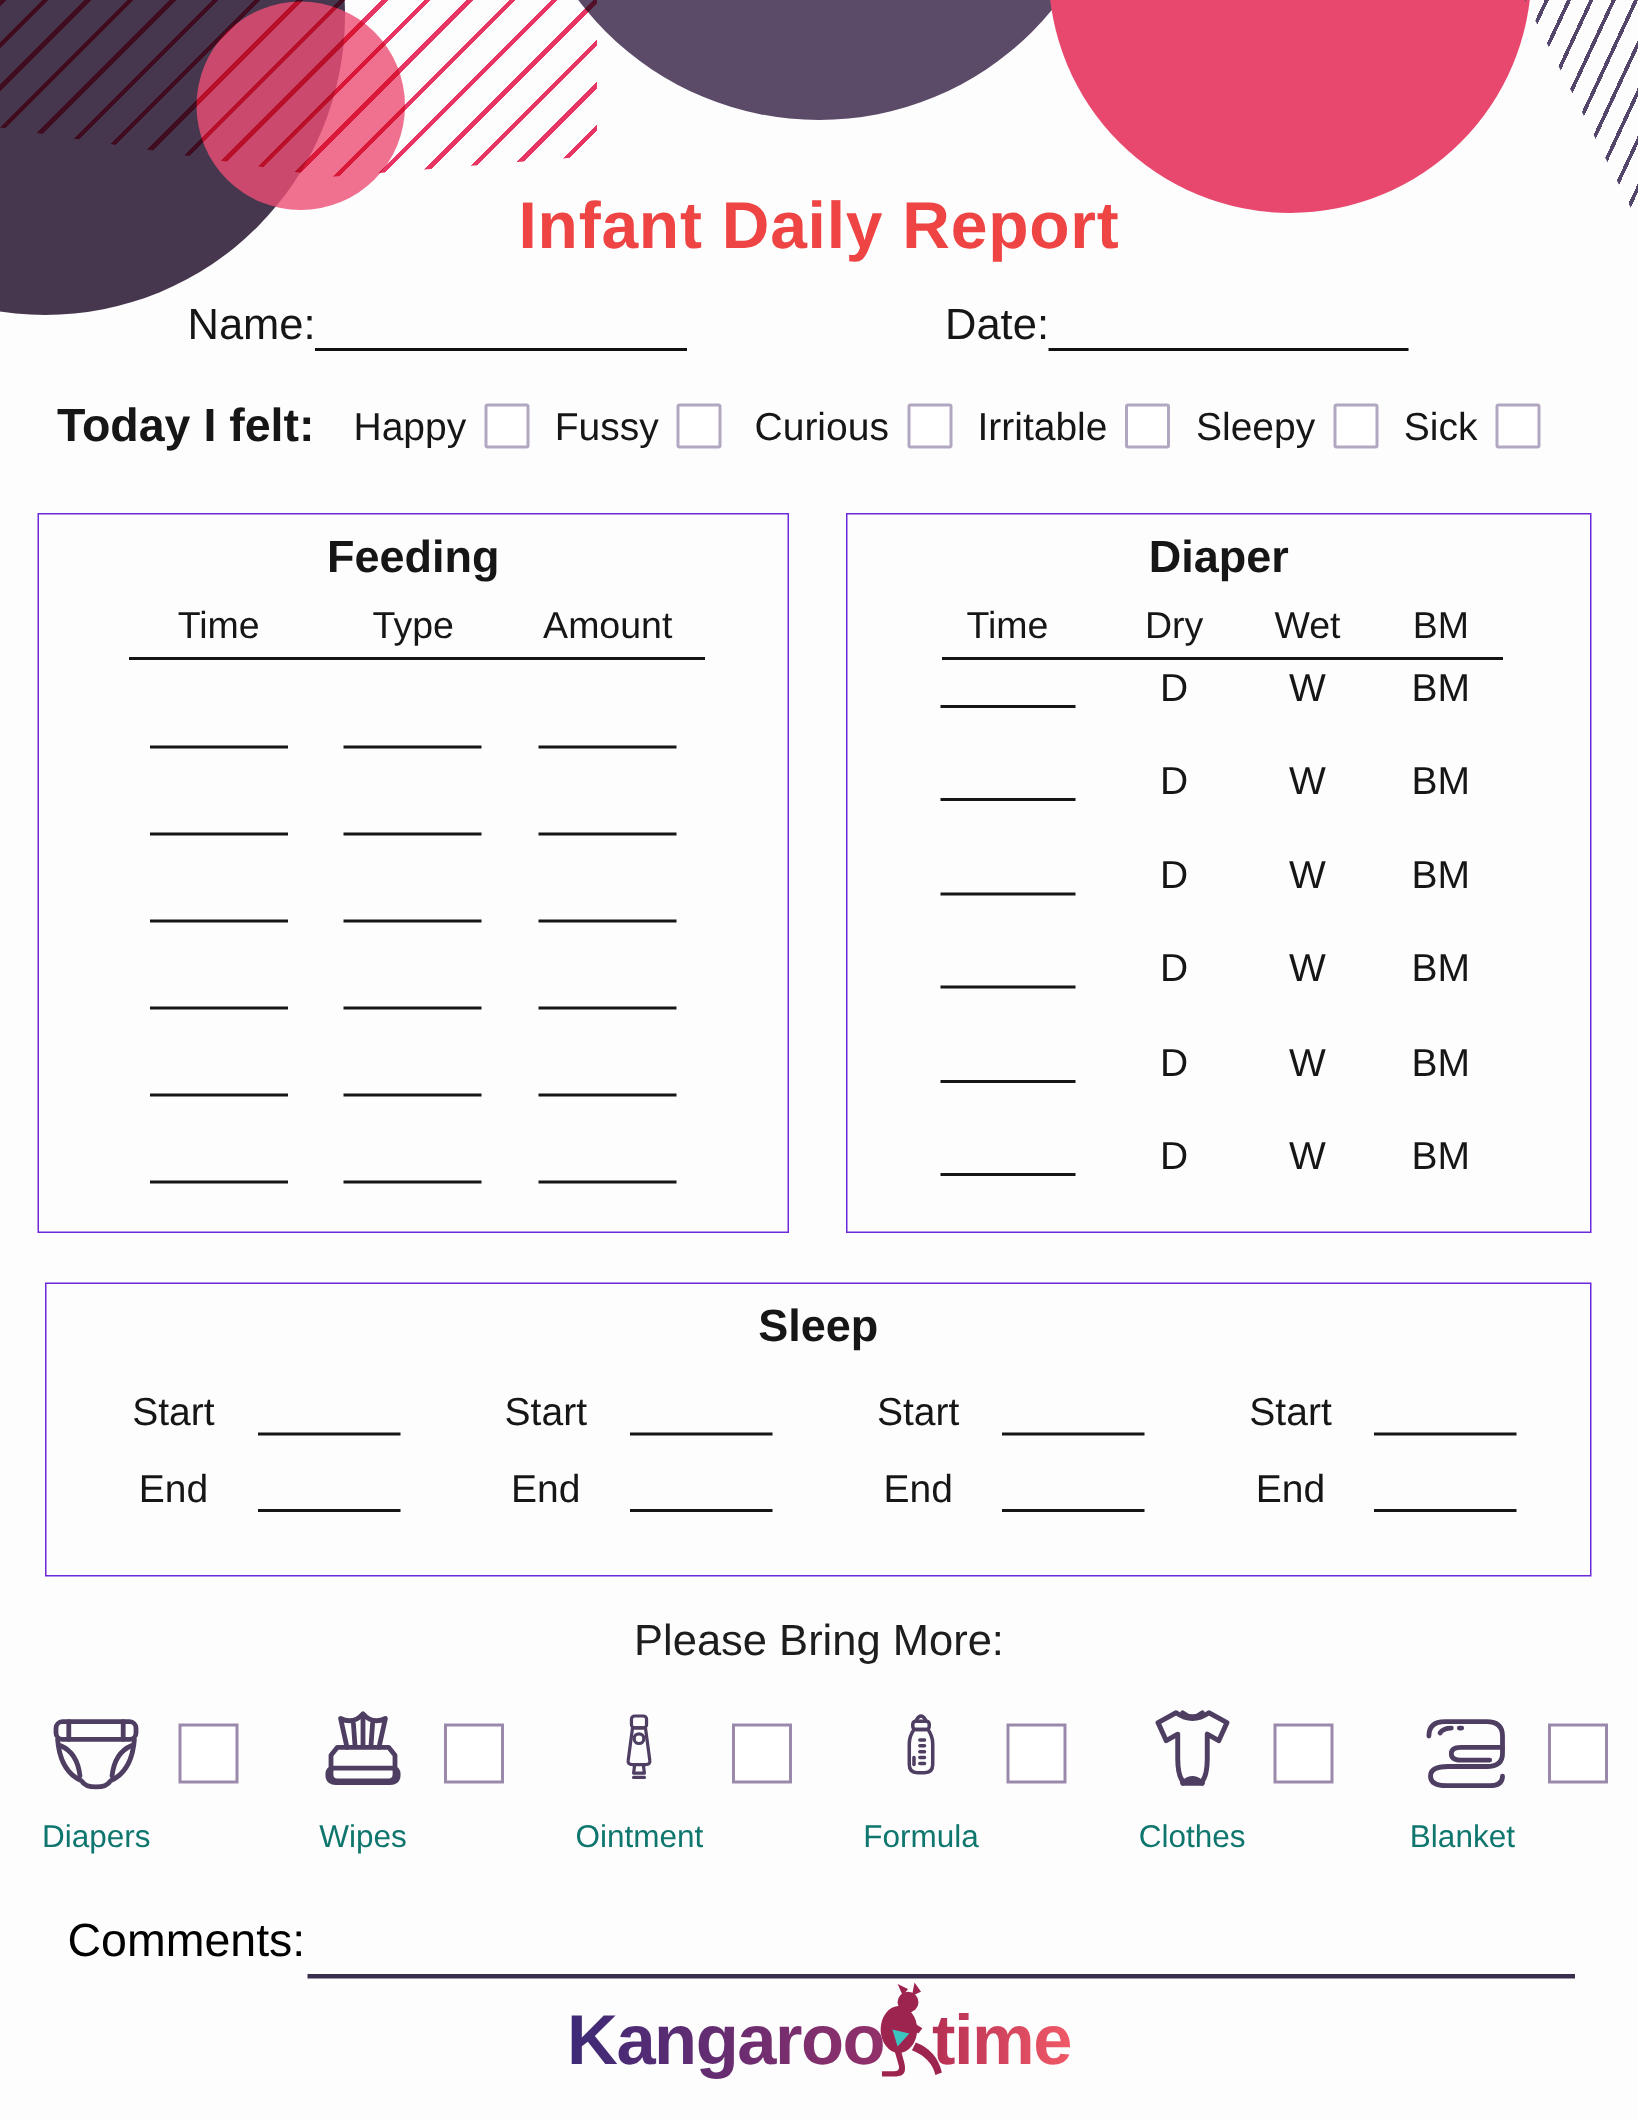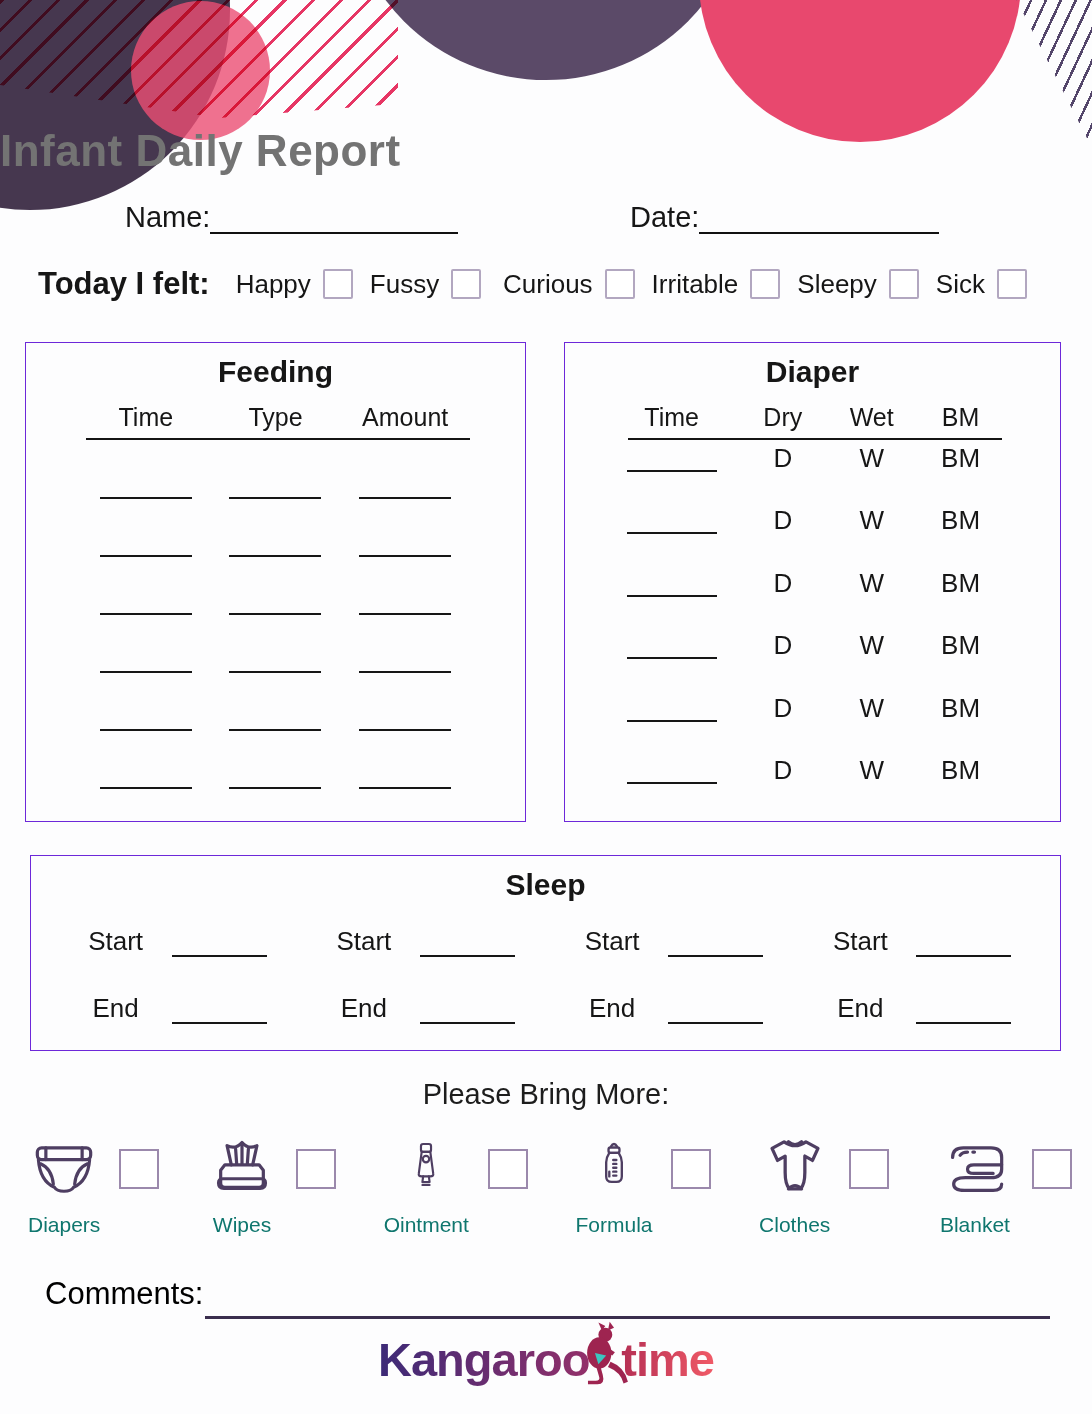--- a/index.html
+++ b/index.html
@@ -20,21 +20,21 @@
     mix-blend-mode:multiply;
   }
   #stripes-right {
     position:absolute; left:1000px; top:0; width:92px; height:148px;
     background:repeating-linear-gradient(115deg, #54466b 0 2.5px, transparent 2.5px 13.5px);
     clip-path:polygon(18% 0,100% 0,100% 100%);
   }
   
   #page-title {
     position:absolute; top:126px; left:0; width:100%;
-    font-size:44px; font-weight:bold; letter-spacing:0.5px; color:#737373;
+    text-align:center; font-size:44px; font-weight:bold; letter-spacing:0.5px; color:#ef4444;
   }
   .field-row { position:absolute; font-size:29px; display:flex; align-items:flex-end; }
   #name-group { left:125px; top:200px; }
   #date-group { left:630px; top:200px; }
   .write-line { display:inline-block; border-bottom:2px solid #111; height:32px; }
   #name-line { width:248px; } #date-line { width:240px; }
 
   #feelings-row { position:absolute; left:38px; top:266px; right:24px; display:flex; align-items:center; }
   #feelings-label { font-size:31px; font-weight:bold; margin-right:26px; white-space:nowrap; }
   .feeling-item { display:flex; align-items:center; gap:12px; margin-right:17px; flex:1; }
@@ -61,21 +61,21 @@
   .d-head { position:absolute; top:60px; left:0; right:0; padding:0 55px 0 40px;
             display:grid; grid-template-columns:1.5fr 1fr 1fr 1fr; }
   .d-head span { text-align:center; font-size:25px; }
   #diaper-rows { position:absolute; top:66px; left:0; right:0; }
   .d-row { height:62.5px; padding:0 55px 0 40px; display:grid; grid-template-columns:1.5fr 1fr 1fr 1fr; align-items:end; }
   .d-row .blank { width:90px; }
   .d-row span { text-align:center; font-size:26px; line-height:1; padding-bottom:1px; }
 
   #sleep-grid { position:absolute; top:70px; left:18px; right:18px;
                 display:grid; grid-template-columns:repeat(4,1fr); }
-  .sleep-session { display:grid; grid-template-columns:72px 95px; gap:36px 20px; justify-content:center; align-items:end; }
+  .sleep-session { display:grid; grid-template-columns:72px 95px; gap:20px 20px; justify-content:center; align-items:end; }
   .sleep-session .lbl { font-size:26px; text-align:center; }
   .sleep-line { width:95px; height:28px; border-bottom:2.5px solid #161616; }
 
   
   #bring-title { position:absolute; top:1078px; left:0; width:100%; text-align:center; font-size:29px; color:#1d1d1d; }
   #bring-row { position:absolute; top:1130px; left:28px; right:20px; display:flex; justify-content:space-between; }
   .bring-item { display:flex; align-items:flex-start; gap:19px; }
   .icon-stack { display:flex; flex-direction:column; align-items:center; gap:9px; }
   .icon-box { height:74px; display:flex; align-items:center; justify-content:center; }
   .icon-box svg { stroke:#4e3e62; fill:none; stroke-width:3; stroke-linecap:round; stroke-linejoin:round; }

